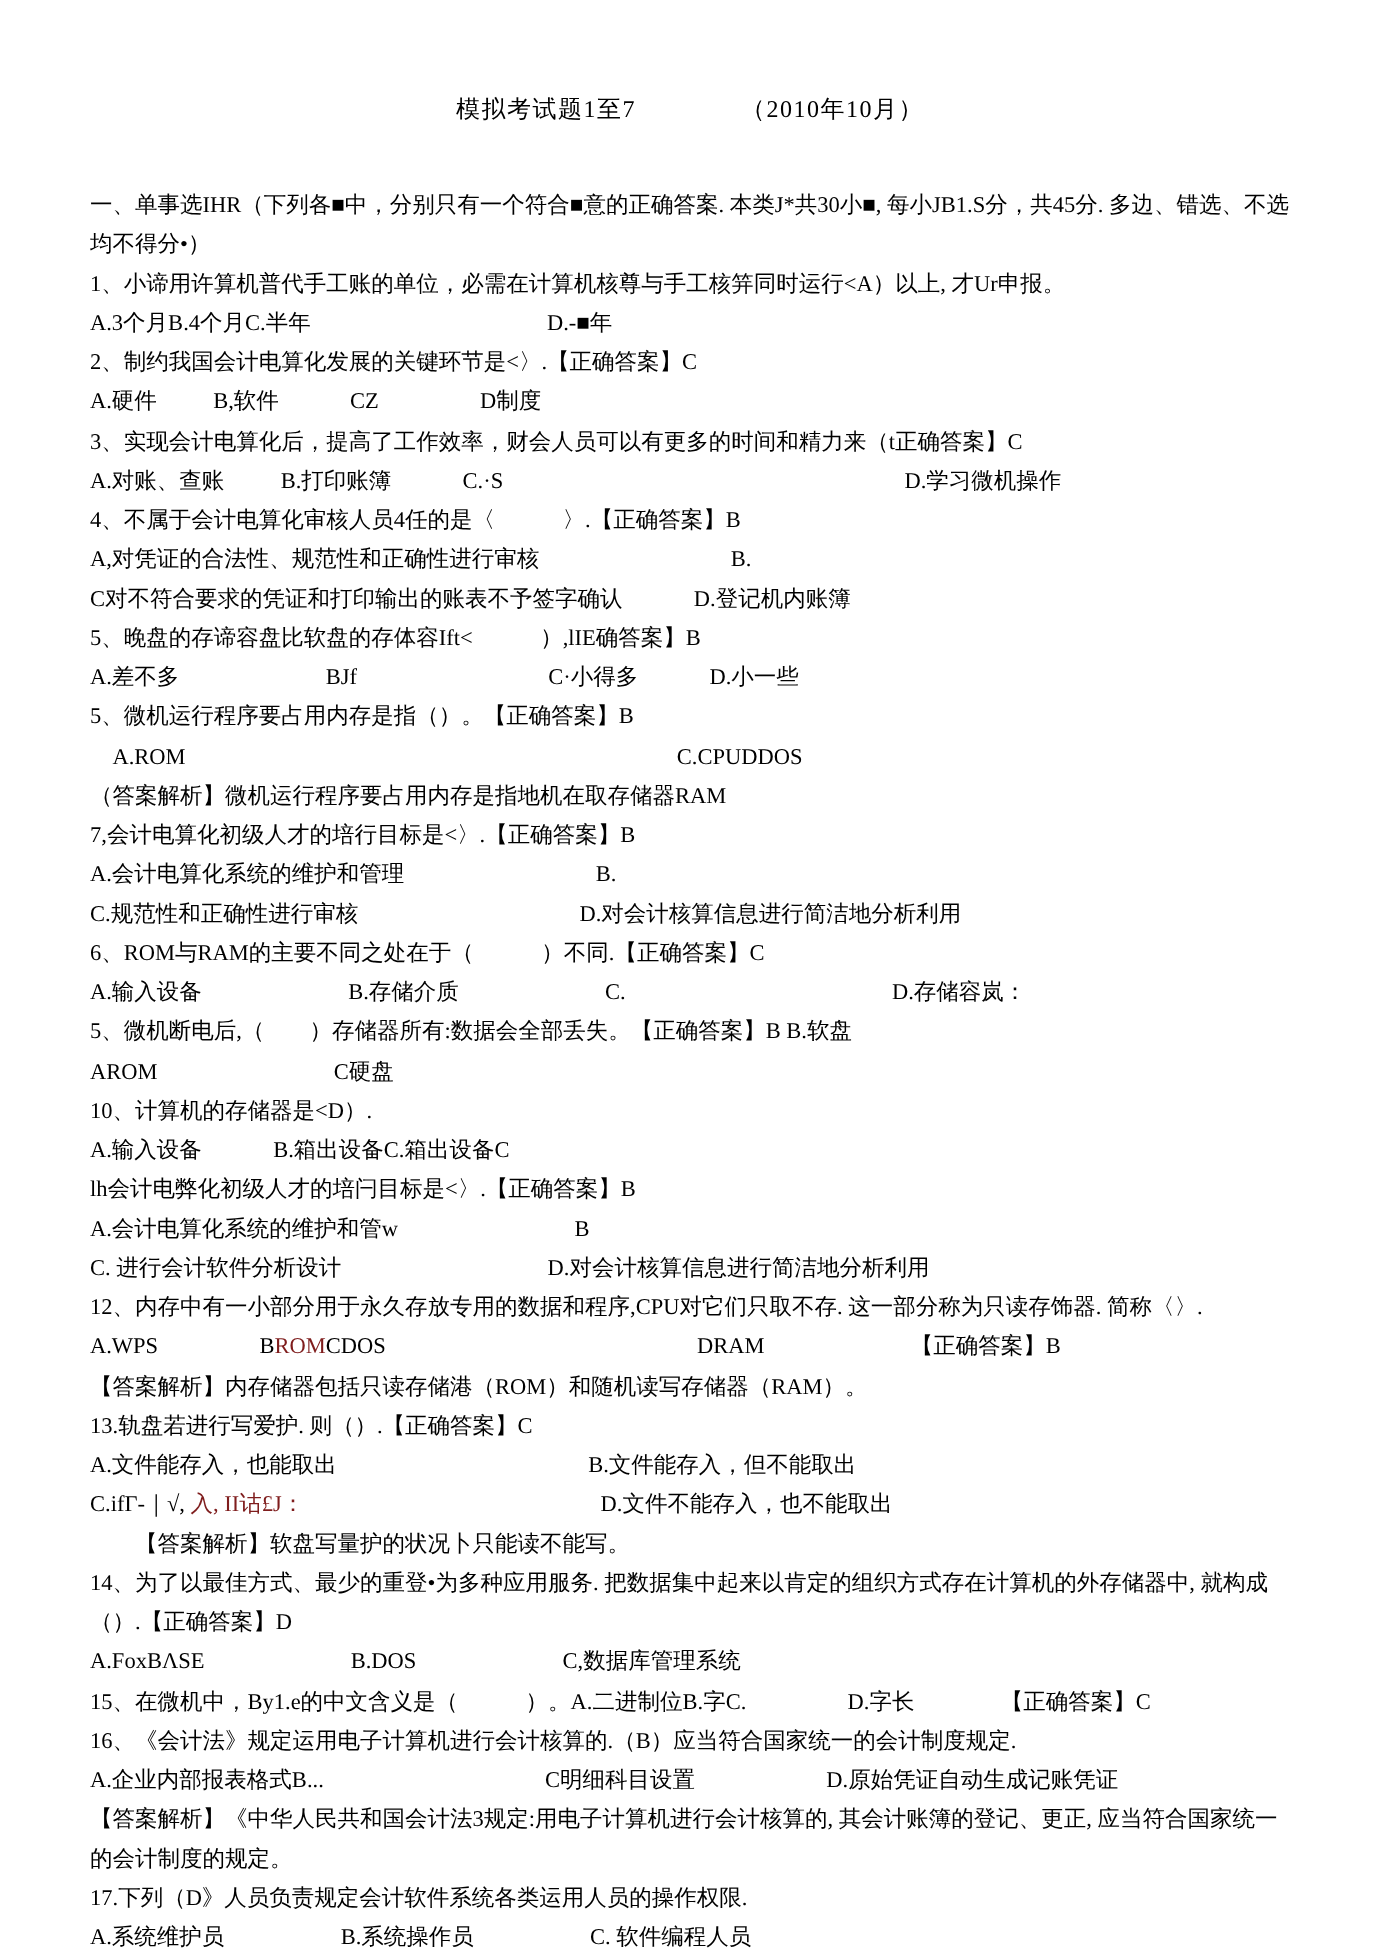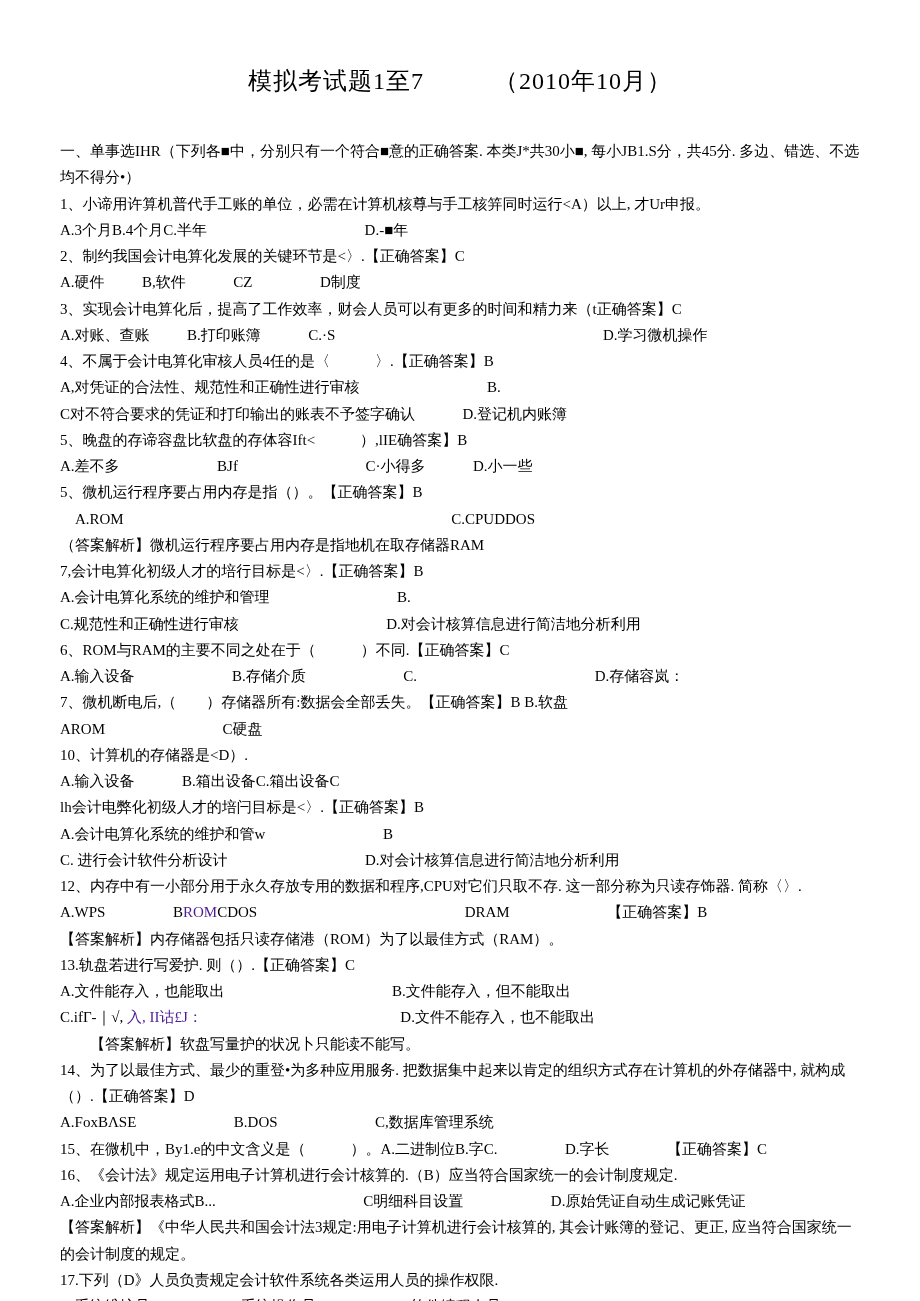--- a/index.html
+++ b/index.html
@@ -8,29 +8,29 @@
     line-height: 1.75;
     color: #000;
     background: #fff;
     width: 920px;
     margin: 0;
     padding: 60px 60px 40px 60px;
     box-sizing: border-box;
   }
   .title {
     text-align: center;
-    font-size: 24px;
+    font-size: 16px;
     margin-bottom: 36px;
     letter-spacing: 1px;
   }
   .title .gap { display:inline-block; width: 70px; }
   .line { margin: 0; padding: 0; }
   .sp { display:inline-block; }
   .rom { font-family: "Times New Roman", serif; }
-  .green { color: #4c1d95; }
+  .green { color: #7f1d1d; }
 </style>
 </head>
 <body>
 
 <div class="title">
   <span>模拟考试题1至7</span><span class="gap"></span><span>（2010年10月）</span>
 </div>
 
 <p class="line">一、单事选IHR（下列各■中，分别只有一个符合■意的正确答案. 本类J*共30小■, 每小JB1.S分，共45分. 多边、错选、不选均不得分•）</p>
 
@@ -112,21 +112,21 @@
   <span>A.输入设备</span>
   <span class="sp" style="width:90px"></span>
   <span>B.存储介质</span>
   <span class="sp" style="width:90px"></span>
   <span>C.</span>
   <span class="sp" style="width:170px"></span>
   <span>D.存储容岚：</span>
 </p>
 
 <p class="line">
-  <span>7、微机断电后,（　　）存储器所有:数据会全部丢失。【正确答案】B</span>
+  <span>5、微机断电后,（　　）存储器所有:数据会全部丢失。【正确答案】B</span>
   <span>B.软盘</span>
 </p>
 <p class="line">
   <span>AROM</span>
   <span class="sp" style="width:110px"></span>
   <span>C硬盘</span>
 </p>
 
 <p class="line">10、计算机的存储器是&lt;D）.</p>
 <p class="line">
@@ -151,21 +151,21 @@
 <p class="line">
   <span>A.WPS</span>
   <span class="sp" style="width:60px"></span>
   <span><span>B</span><span class="green">ROM</span><span>CDOS</span></span>
   <span class="sp" style="width:200px"></span>
   <span>DRAM</span>
   <span class="sp" style="width:90px"></span>
   <span>【正确答案】B</span>
 </p>
 <p class="line">
-  <span>【答案解析】内存储器包括只读</span><span class="rom">存</span><span>储港（ROM）为了以最佳方式（RAM）。</span>
+  <span>【答案解析】内存储器包括只读</span><span class="rom">存</span><span>储港（ROM）和随机读写存储器（RAM）。</span>
 </p>
 
 <p class="line">13.轨盘若进行写爱护. 则（）.【正确答案】C</p>
 <p class="line">
   <span>A.文件能存入，也能取出</span>
   <span class="sp" style="width:160px"></span>
   <span>B.文件能存入，但不能取出</span>
 </p>
 <p class="line">
   <span><span>C.ifΓ-｜√,</span> <span class="green">入, II诂£J：</span></span>

